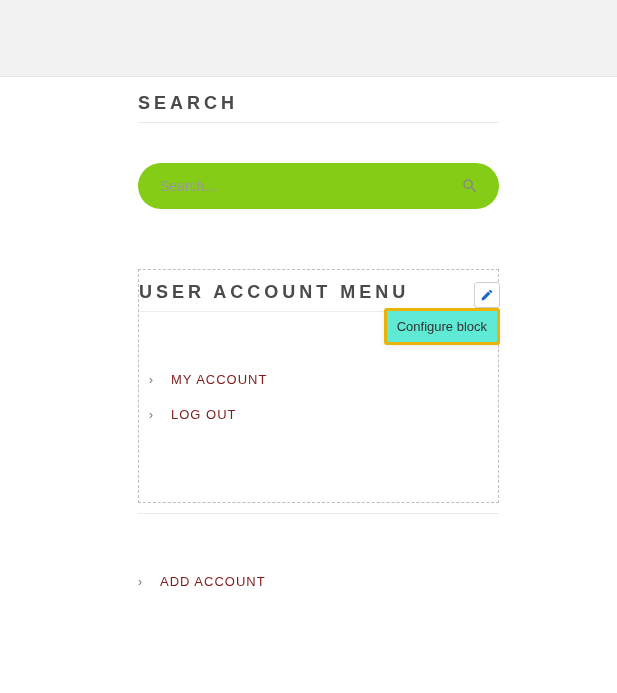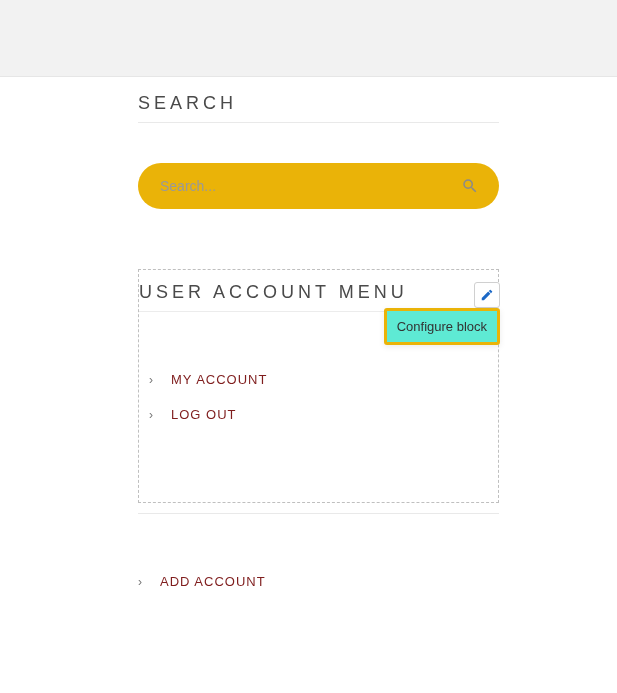--- a/index.html
+++ b/index.html
@@ -16,40 +16,40 @@
     border-bottom: 1px solid #e6e6e6;
   }
   .content {
     padding-left: 138px;
     padding-right: 118px;
     padding-top: 16px;
   }
   .block { position: relative; }
   .block-title {
     font-size: 18px;
-    font-weight: 400;
+    font-weight: 700;
     letter-spacing: 4px;
     color: #4a4a4a;
     margin-bottom: 8px;
   }
   .hr {
     border: none;
     border-top: 1px solid #e9e9e9;
     margin-bottom: 40px;
   }
   .search-wrap {
     position: relative;
     margin-bottom: 60px;
   }
   .search-input {
     width: 100%;
     height: 46px;
     border-radius: 23px;
     border: none;
-    background: #eab308;
+    background: #84cc16;
     padding: 0 50px 0 22px;
     font-size: 14px;
     color: #555;
     outline: none;
   }
   .search-input::placeholder { color: #999; }
   .search-btn {
     position: absolute;
     right: 14px;
     top: 50%;

